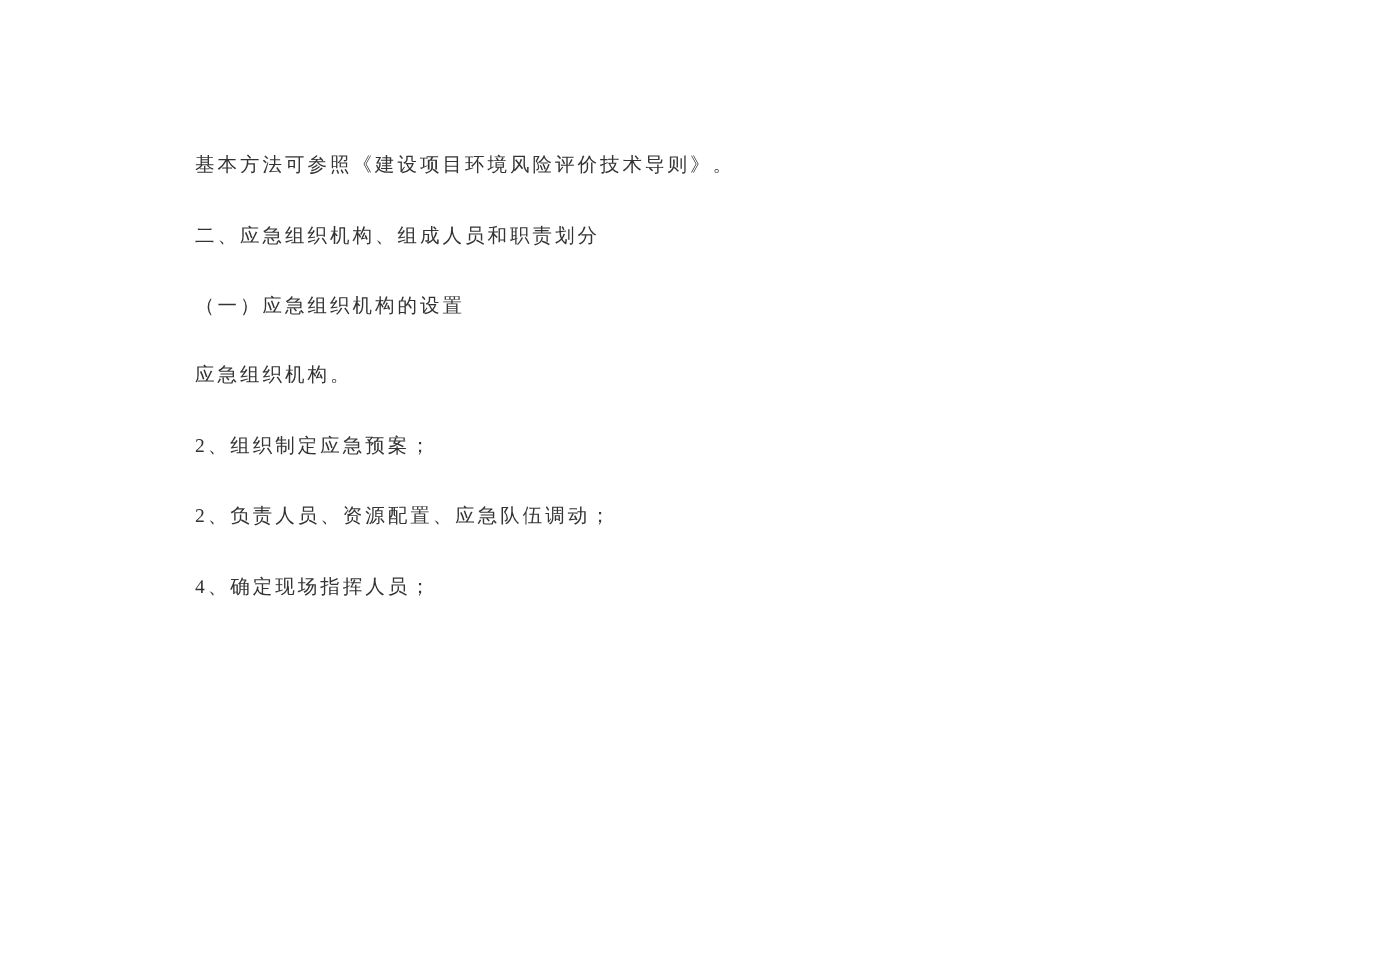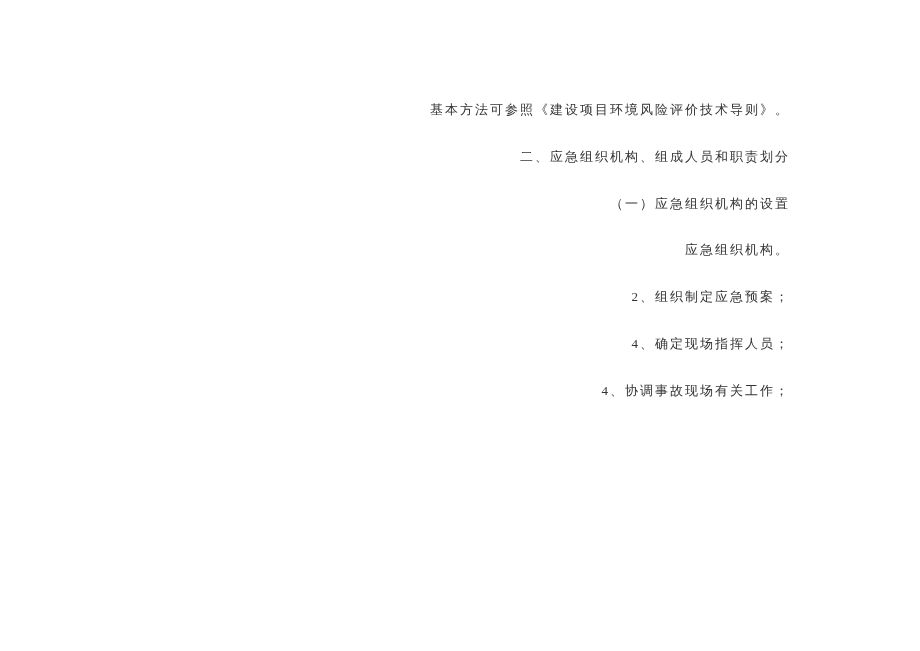--- a/index.html
+++ b/index.html
@@ -13,27 +13,26 @@
       background: #ffffff;
       font-family: "SimSun", "宋体", serif;
       font-size: 13px;
       color: #333333;
       padding: 100px 130px 60px 130px;
       line-height: 1.6;
       letter-spacing: 2px;
     }
     .doc-line {
       margin-bottom: 26px;
-      text-align: right;
     }
   </style>
 </head>
 <body>
 
 <div class="doc-page">
   <p class="doc-line">基本方法可参照《建设项目环境风险评价技术导则》。</p>
   <p class="doc-line">二、应急组织机构、组成人员和职责划分</p>
   <p class="doc-line">（一）应急组织机构的设置</p>
   <p class="doc-line">应急组织机构。</p>
   <p class="doc-line">2、组织制定应急预案；</p>
+  <p class="doc-line">2、负责人员、资源配置、应急队伍调动；</p>
   <p class="doc-line">4、确定现场指挥人员；</p>
-  <p class="doc-line">4、协调事故现场有关工作；</p>
 </div>
 
 </body></html>

